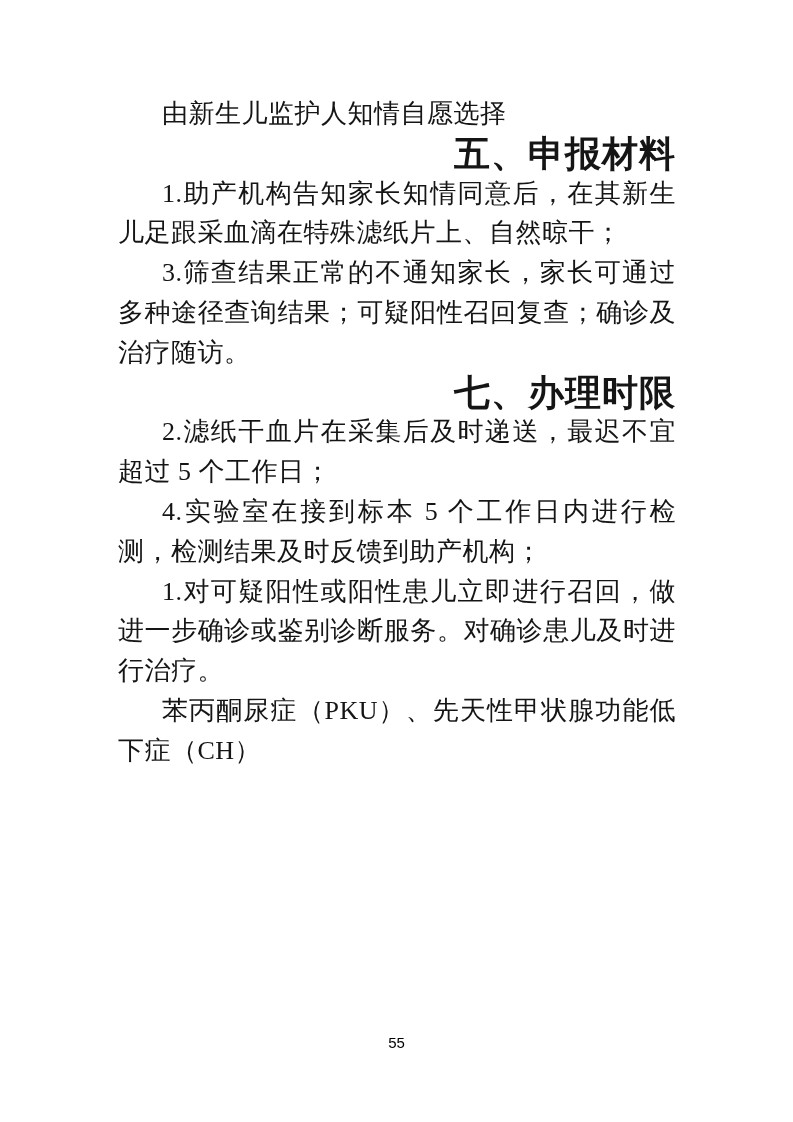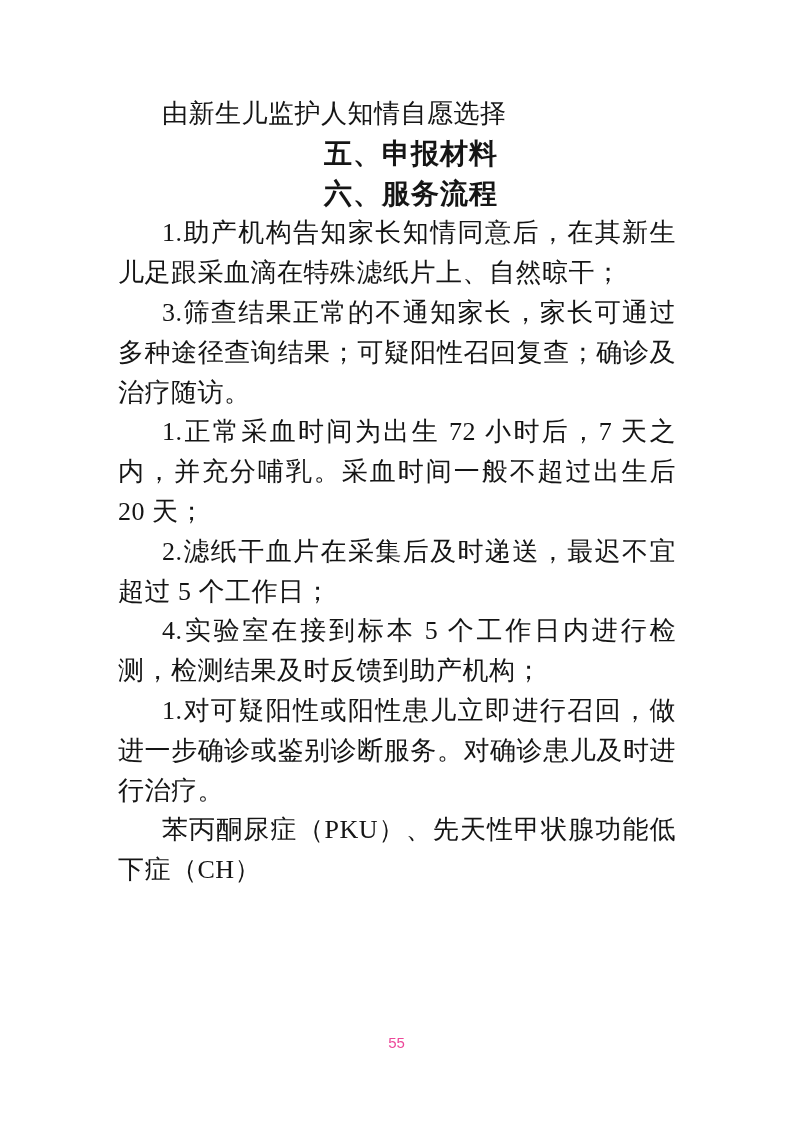--- a/index.html
+++ b/index.html
@@ -29,45 +29,44 @@
   }
   .para {
     margin: 0;
     text-indent: 44px;
   }
   .heading {
     margin: 0;
     text-indent: 28px;
     font-family: "Liberation Sans", sans-serif;
     font-weight: 700;
-    font-size: 28px;
+    font-size: 36px;
     letter-spacing: 1px;
-    text-align: center;
+    text-align: right;
   }
   .footer {
     position: absolute;
     left: 0;
     top: 1034px;
     width: 793px;
     text-align: center;
     font-family: "Liberation Sans", sans-serif;
     font-size: 15px;
-    color: #ec4899;
+    color: #000000;
   }
 </style>
 </head>
 <body>
 
 <div class="page">
   <div class="content">
     <p class="para">由新生儿监护人知情自愿选择</p>
     <p class="heading">五、申报材料</p>
-    <p class="heading">六、服务流程</p>
     <p class="para">1.助产机构告知家长知情同意后，在其新生儿足跟采血滴在特殊滤纸片上、自然晾干；</p>
     <p class="para">3.筛查结果正常的不通知家长，家长可通过多种途径查询结果；可疑阳性召回复查；确诊及治疗随访。</p>
-    <p class="para">1.正常采血时间为出生 72 小时后，7 天之内，并充分哺乳。采血时间一般不超过出生后 20 天；</p>
+    <p class="heading">七、办理时限</p>
     <p class="para">2.滤纸干血片在采集后及时递送，最迟不宜超过 5 个工作日；</p>
     <p class="para">4.实验室在接到标本 5 个工作日内进行检测，检测结果及时反馈到助产机构；</p>
     <p class="para">1.对可疑阳性或阳性患儿立即进行召回，做进一步确诊或鉴别诊断服务。对确诊患儿及时进行治疗。</p>
     <p class="para">苯丙酮尿症（PKU）、先天性甲状腺功能低下症（CH）</p>
   </div>
   <div class="footer">55</div>
 </div>
 
 </body></html>

